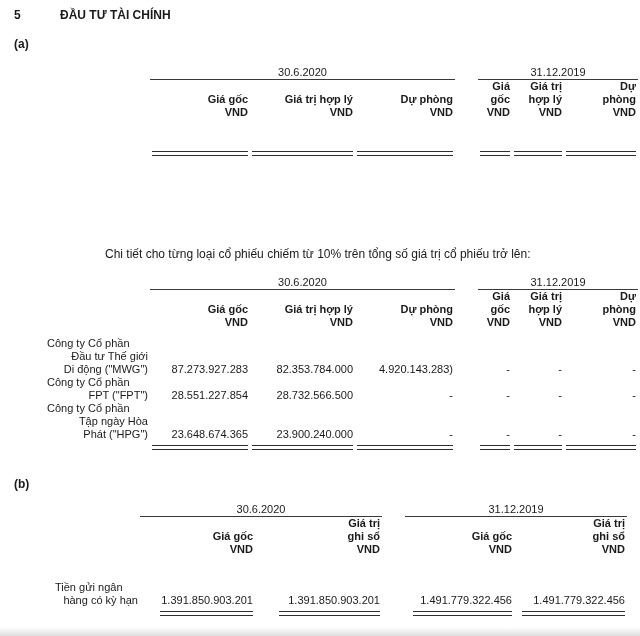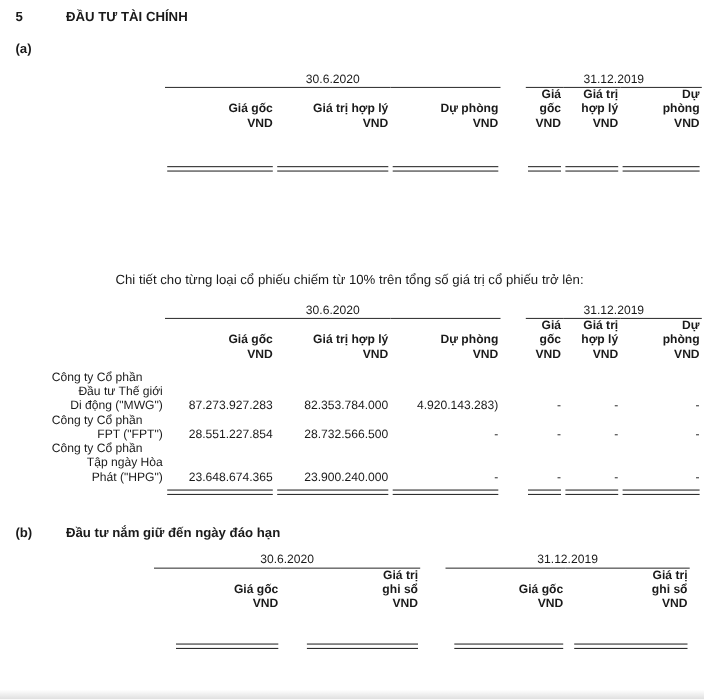--- a/index.html
+++ b/index.html
@@ -257,21 +257,20 @@
           </td>
           <td>
             <div class="dbl"></div>
           </td>
     </tr>
   </tbody>
     </table>
 
   <div class="sec" style="top:477px">
     <span class="n">(b)</span>
-    <span class="t">Đầu tư nắm giữ đến ngày đáo hạn</span>
   </div>
 
   <table class="fin" style="top:503px;left:45px;width:582px">
     <colgroup>
       <col style="width:95px">
         <col style="width:115px">
         <col style="width:127px">
       <col style="width:23px">
         <col style="width:109px">
         <col style="width:113px">
@@ -309,20 +308,31 @@
     </tr>
     <tr class="sp25">
           <td></td>
           <td></td>
           <td></td>
           <td></td>
           <td></td>
           <td></td>
         </tr>
     <tr>
+      <td class="lbl" style="padding-left:10px">
+        <div>Tiền gửi ngân</div>
+        <div class="cont">hàng có kỳ hạn</div>
+      </td>
+      <td class="num">1.391.850.903.201</td>
+      <td class="num">1.391.850.903.201</td>
+      <td></td>
+      <td class="num">1.491.779.322.456</td>
+      <td class="num">1.491.779.322.456</td>
+    </tr>
+    <tr>
       <td></td>
       <td>
             <div class="dbl" style="margin-left:18px"></div>
           </td>
       <td>
             <div class="dbl" style="margin-left:22px"></div>
           </td>
       <td></td>
       <td>
             <div class="dbl" style="margin-left:6px"></div>

